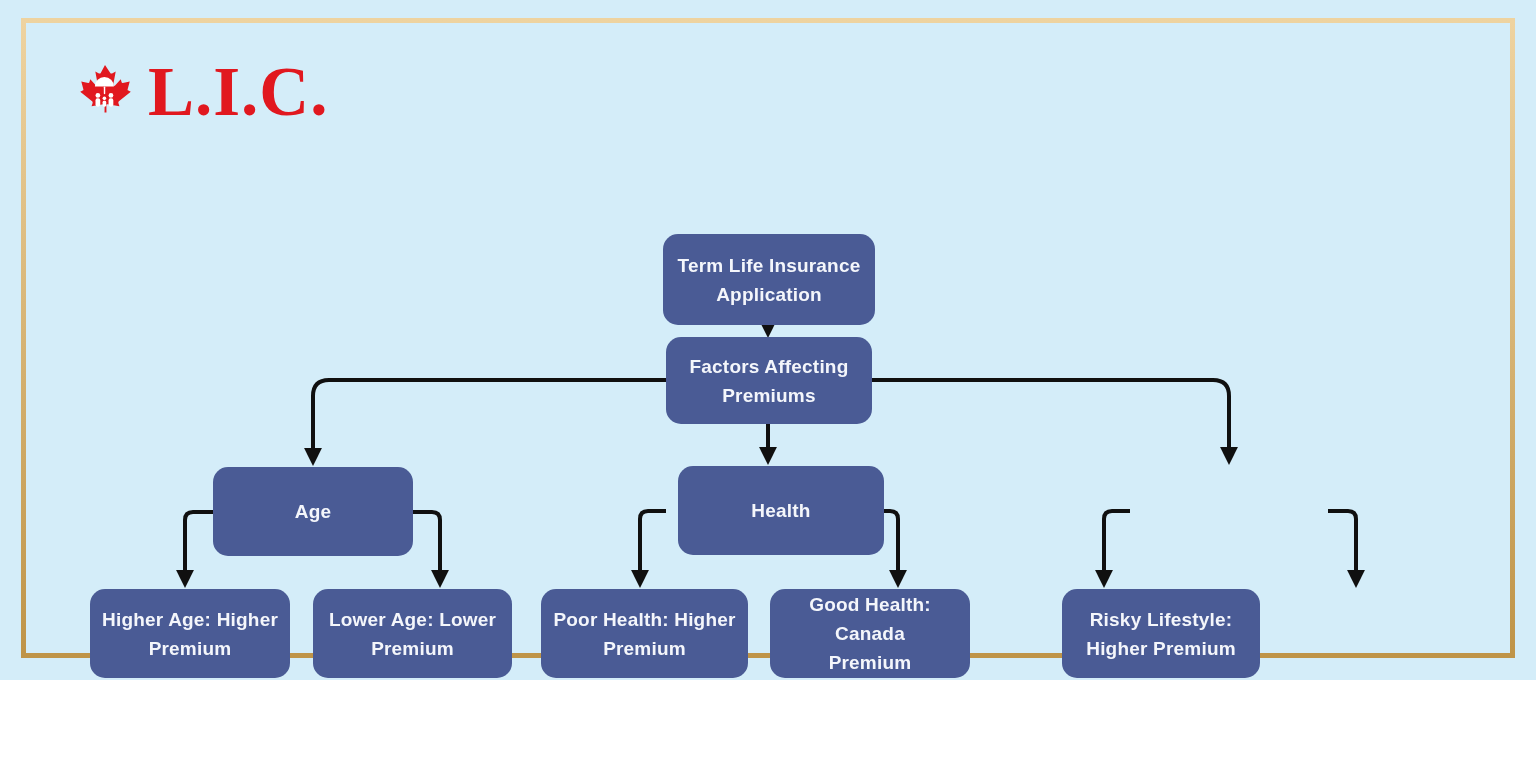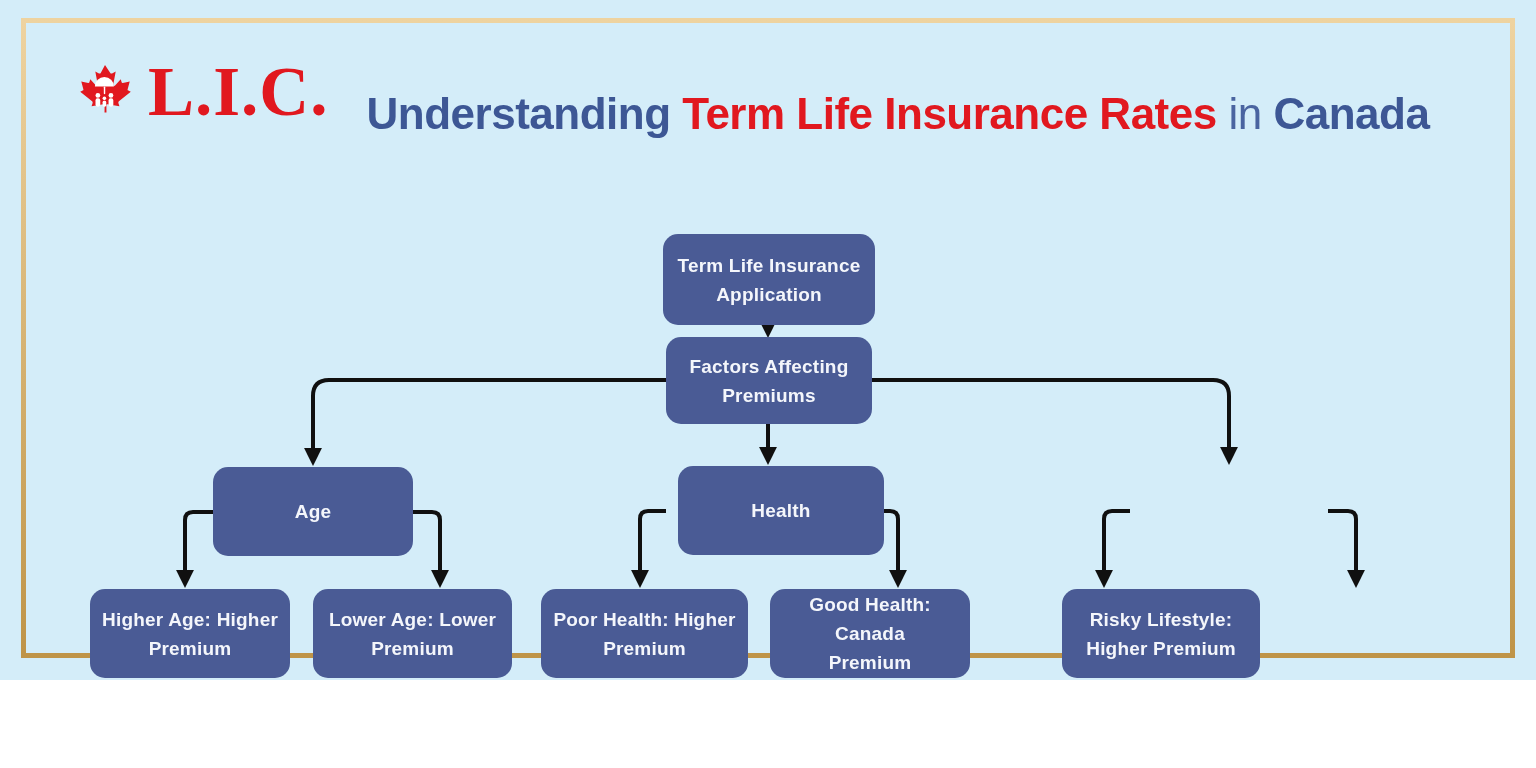--- a/index.html
+++ b/index.html
@@ -91,26 +91,20 @@
           <circle cx="73" cy="51" r="4"></circle>
           <rect x="69" y="56" width="8" height="14" rx="3.5"></rect>
           <circle cx="62" cy="56" r="3"></circle>
           <rect x="59" y="60" width="6" height="10" rx="2.5"></rect>
         </g>
       </svg>
       <span class="logo-lic">L.I.C.</span>
     </div>
   </header>
 
-  <h1 class="title">
-    <span class="t-blue">Understanding</span>
-    <span class="t-red">Term Life Insurance Rates</span>
-    <span class="t-in">in</span>
-    <span class="t-canada">Canada</span>
-  </h1>
 
   <svg class="connectors" viewBox="0 0 1536 768" aria-hidden="true">
     <defs>
       <marker id="arrow" viewBox="0 0 10 10" refX="4.5" refY="5" markerWidth="4.5" markerHeight="4.5" orient="auto">
         <path class="arrowhead" d="M0 0 L10 5 L0 10 Z"></path>
       </marker>
     </defs>
     <path class="link" d="M768 293 L768 328" marker-end="url(#arrow)"></path>
     <path class="link" d="M666 380 L329 380 Q313 380 313 396 L313 456" marker-end="url(#arrow)"></path>
     <path class="link" d="M872 380 L1213 380 Q1229 380 1229 396 L1229 455" marker-end="url(#arrow)"></path>

